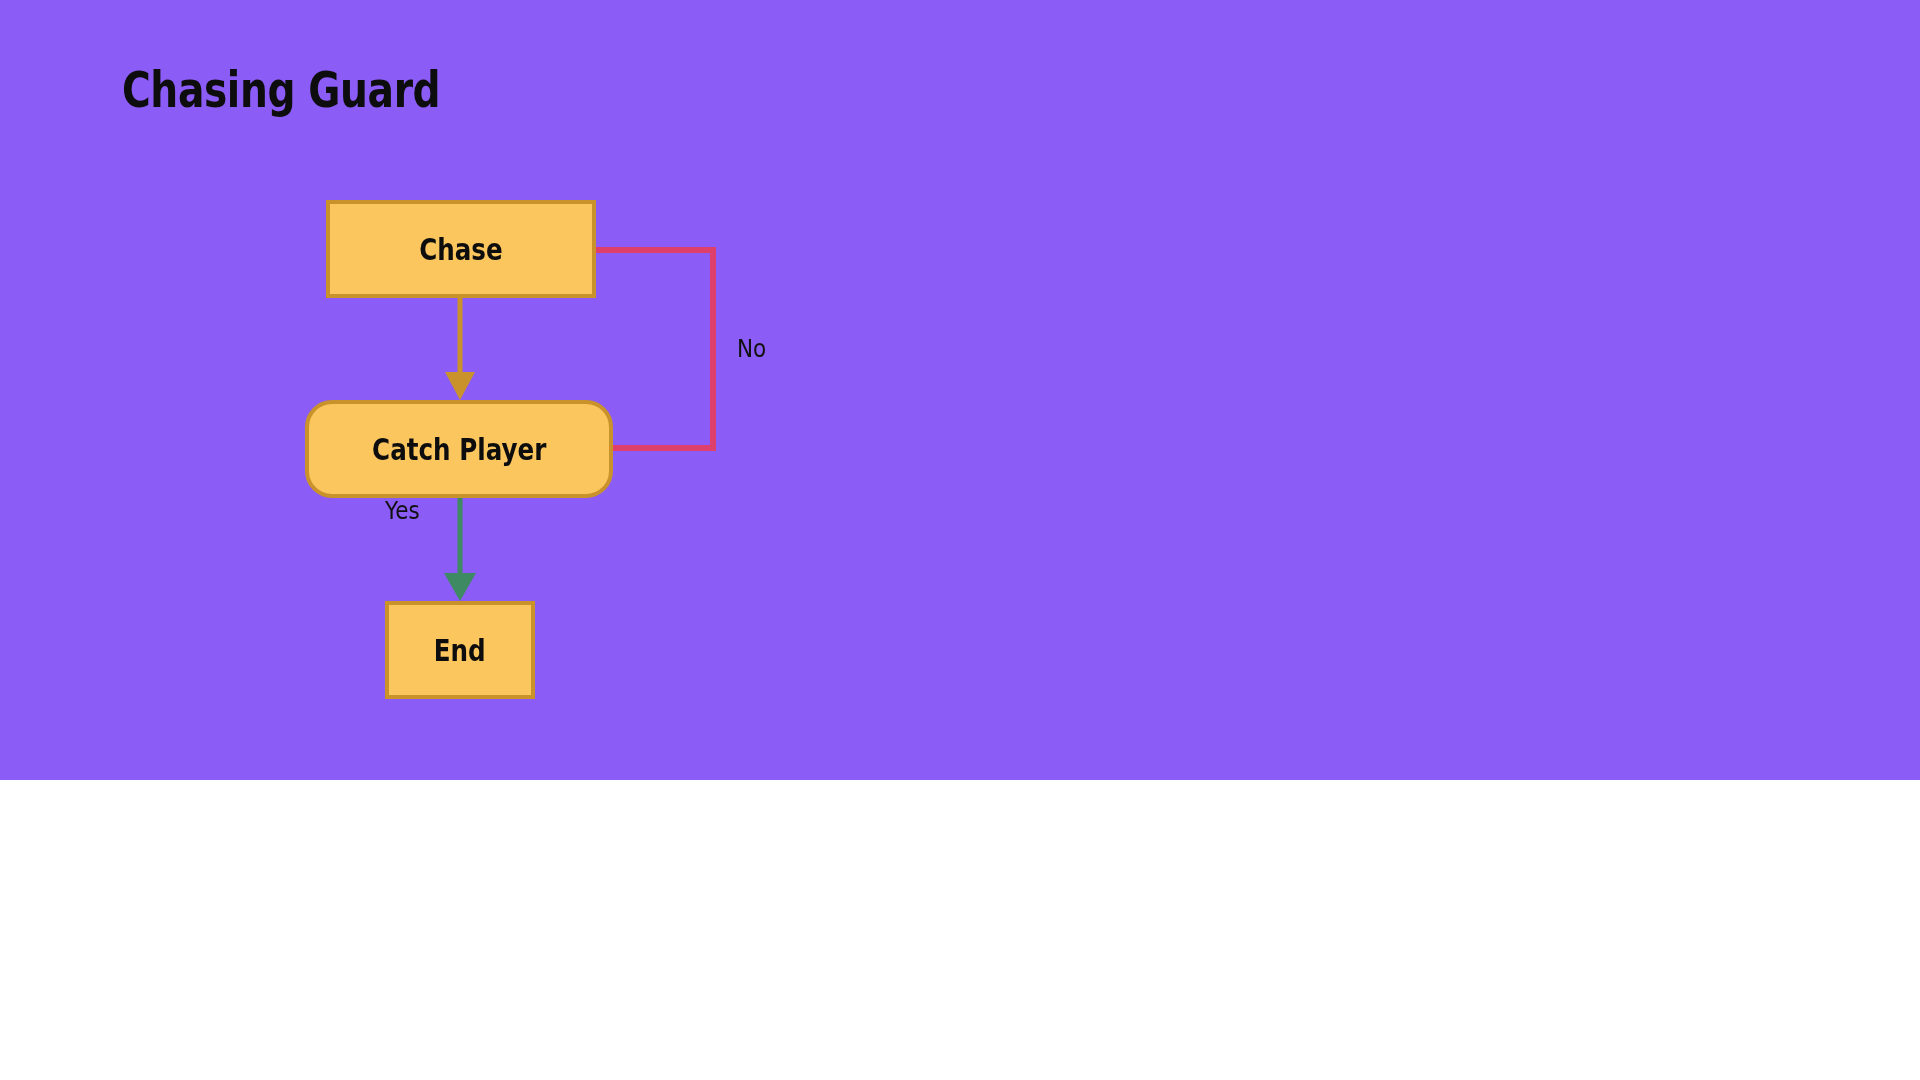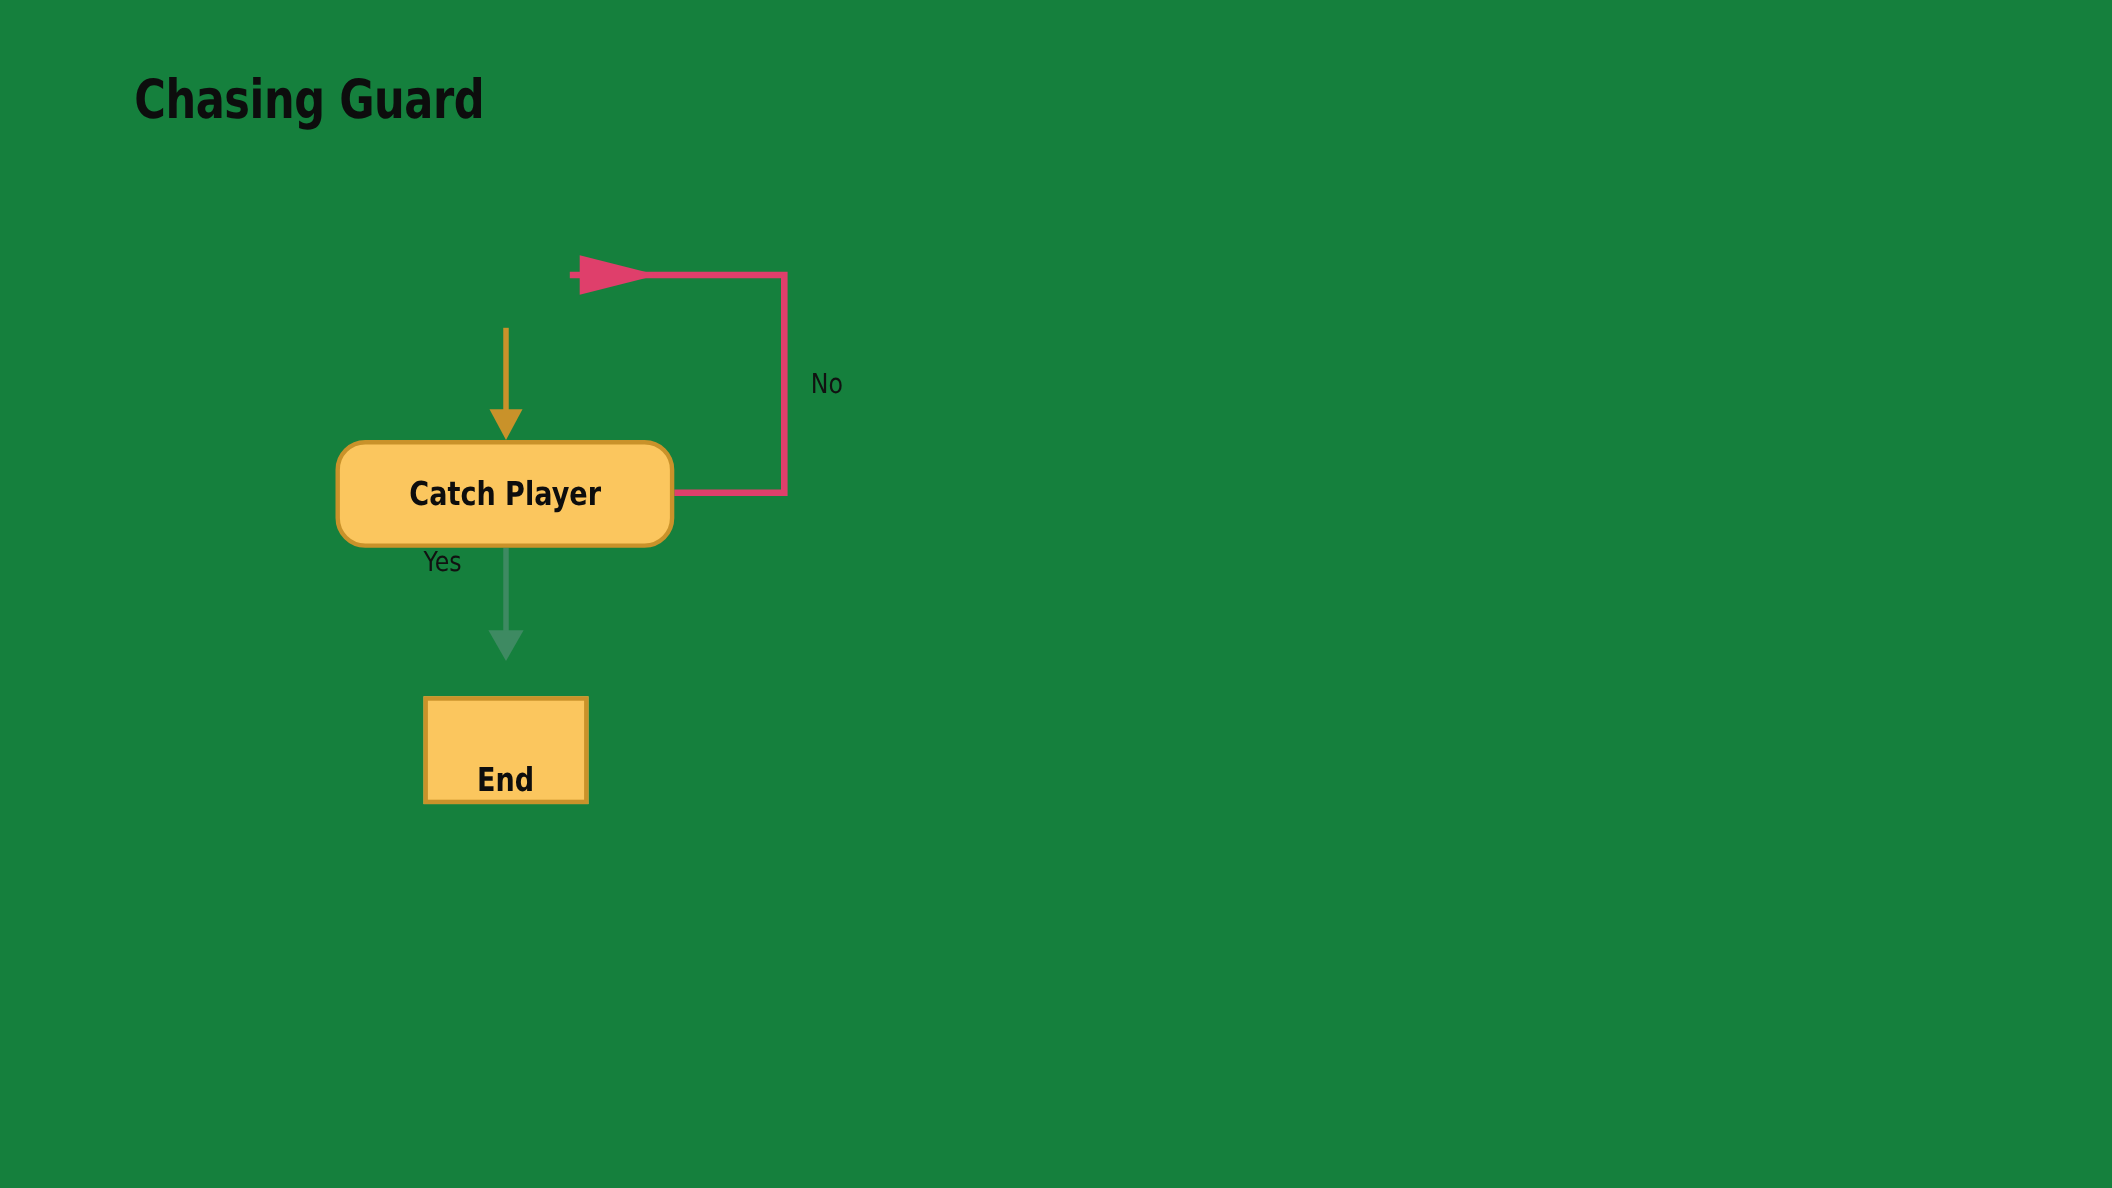--- a/index.html
+++ b/index.html
@@ -10,22 +10,22 @@
   }
   body {
     width: 1920px;
     height: 1080px;
     overflow: hidden;
     font-family: "DejaVu Sans", sans-serif;
   }
   #canvas {
     position: relative;
     width: 1920px;
-    height: 1080px;
-    background: #15803d;
+    height: 780px;
+    background: #8b5cf6;
   }
   #diagram-title {
     position: absolute;
     left: 122px;
     top: 62px;
     font-family: "DejaVu Sans", sans-serif;
     font-size: 49px;
     font-weight: 700;
     letter-spacing: -0.5px;
     color: #0d0d0d;
@@ -60,24 +60,23 @@
   }
   #node-catch-player {
     left: 305px;
     top: 400px;
     width: 308px;
     height: 98px;
     border-radius: 27px;
   }
   #node-end {
     left: 385px;
-    top: 633px;
+    top: 601px;
     width: 150px;
     height: 98px;
-    align-items: flex-end;
   }
   #edge-layer {
     position: absolute;
     left: 0;
     top: 0;
     width: 1920px;
     height: 1080px;
     pointer-events: none;
   }
   .edge-label {
@@ -119,20 +118,23 @@
       <path d="M 613 448 L 713 448 L 713 250 L 518 250" fill="none" stroke="#df3f6b" stroke-width="6" stroke-linejoin="miter"></path>
       <polygon points="598,250 527,232 527,268" fill="#df3f6b"></polygon>
     </g>
 
     <g>
       <line x1="460" y1="498" x2="460" y2="582" stroke="#3e8a62" stroke-width="5"></line>
       <polygon points="460,601 444,573 476,573" fill="#3e8a62"></polygon>
     </g>
   </svg>
 
+  <div class="node" id="node-chase">
+    <span class="node-label">Chase</span>
+  </div>
 
   <div class="node" id="node-catch-player">
     <span class="node-label">Catch Player</span>
   </div>
 
   <div class="node" id="node-end">
     <span class="node-label">End</span>
   </div>
 
   <div class="edge-label" id="edge-label-no">No</div>

